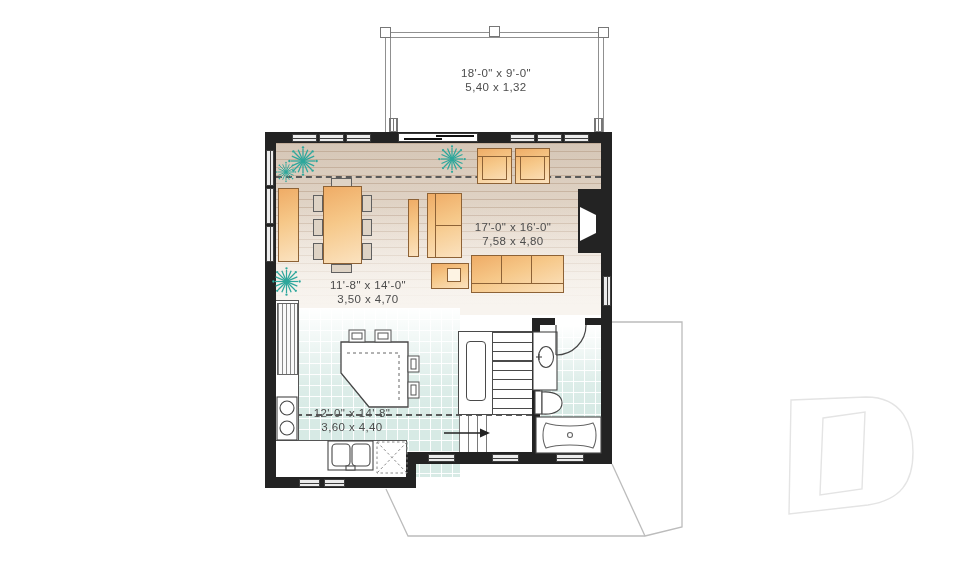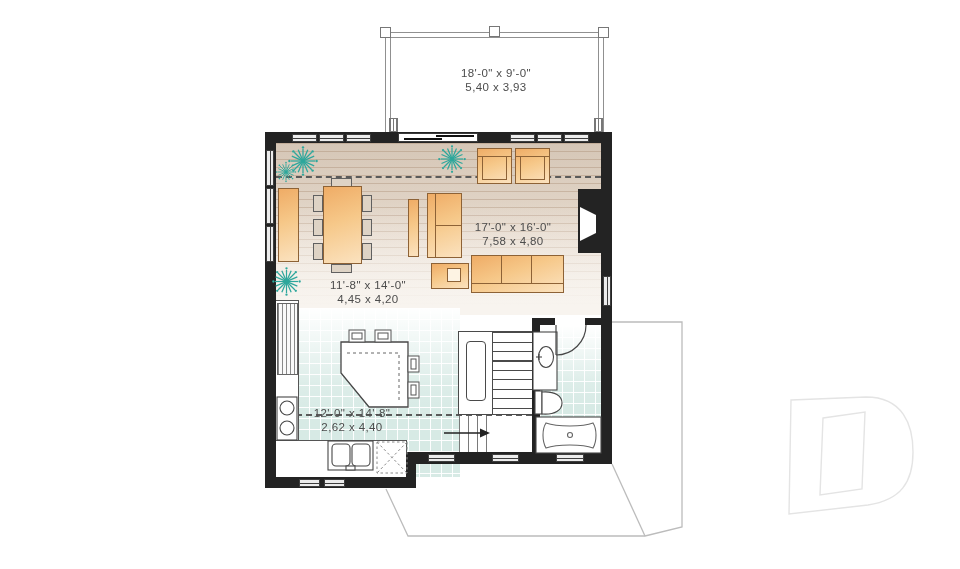--- a/index.html
+++ b/index.html
@@ -241,28 +241,28 @@
     </g>
 
     <g>
       <line x1="444" y1="433" x2="481" y2="433" stroke="#222" stroke-width="1.3"></line>
       <polygon points="480,428.5 490,433 480,437.5" fill="#222"></polygon>
     </g>
   </svg>
 
   <div class="dim" style="left:426px;top:66px;width:140px;">
     <div>18'-0" x 9'-0"</div>
-    <div>5,40 x 3,93</div>
+    <div>5,40 x 1,32</div>
   </div>
   <div class="dim" style="left:443px;top:220px;width:140px;">
     <div>17'-0" x 16'-0"</div>
     <div>7,58 x 4,80</div>
   </div>
   <div class="dim" style="left:298px;top:278px;width:140px;">
     <div>11'-8" x 14'-0"</div>
-    <div>4,45 x 4,20</div>
+    <div>3,50 x 4,70</div>
   </div>
   <div class="dim" style="left:282px;top:406px;width:140px;">
     <div>12'-0" x 14'-8"</div>
-    <div>2,62 x 4,40</div>
+    <div>3,60 x 4,40</div>
   </div>
 
 </div>
 
 </body></html>

